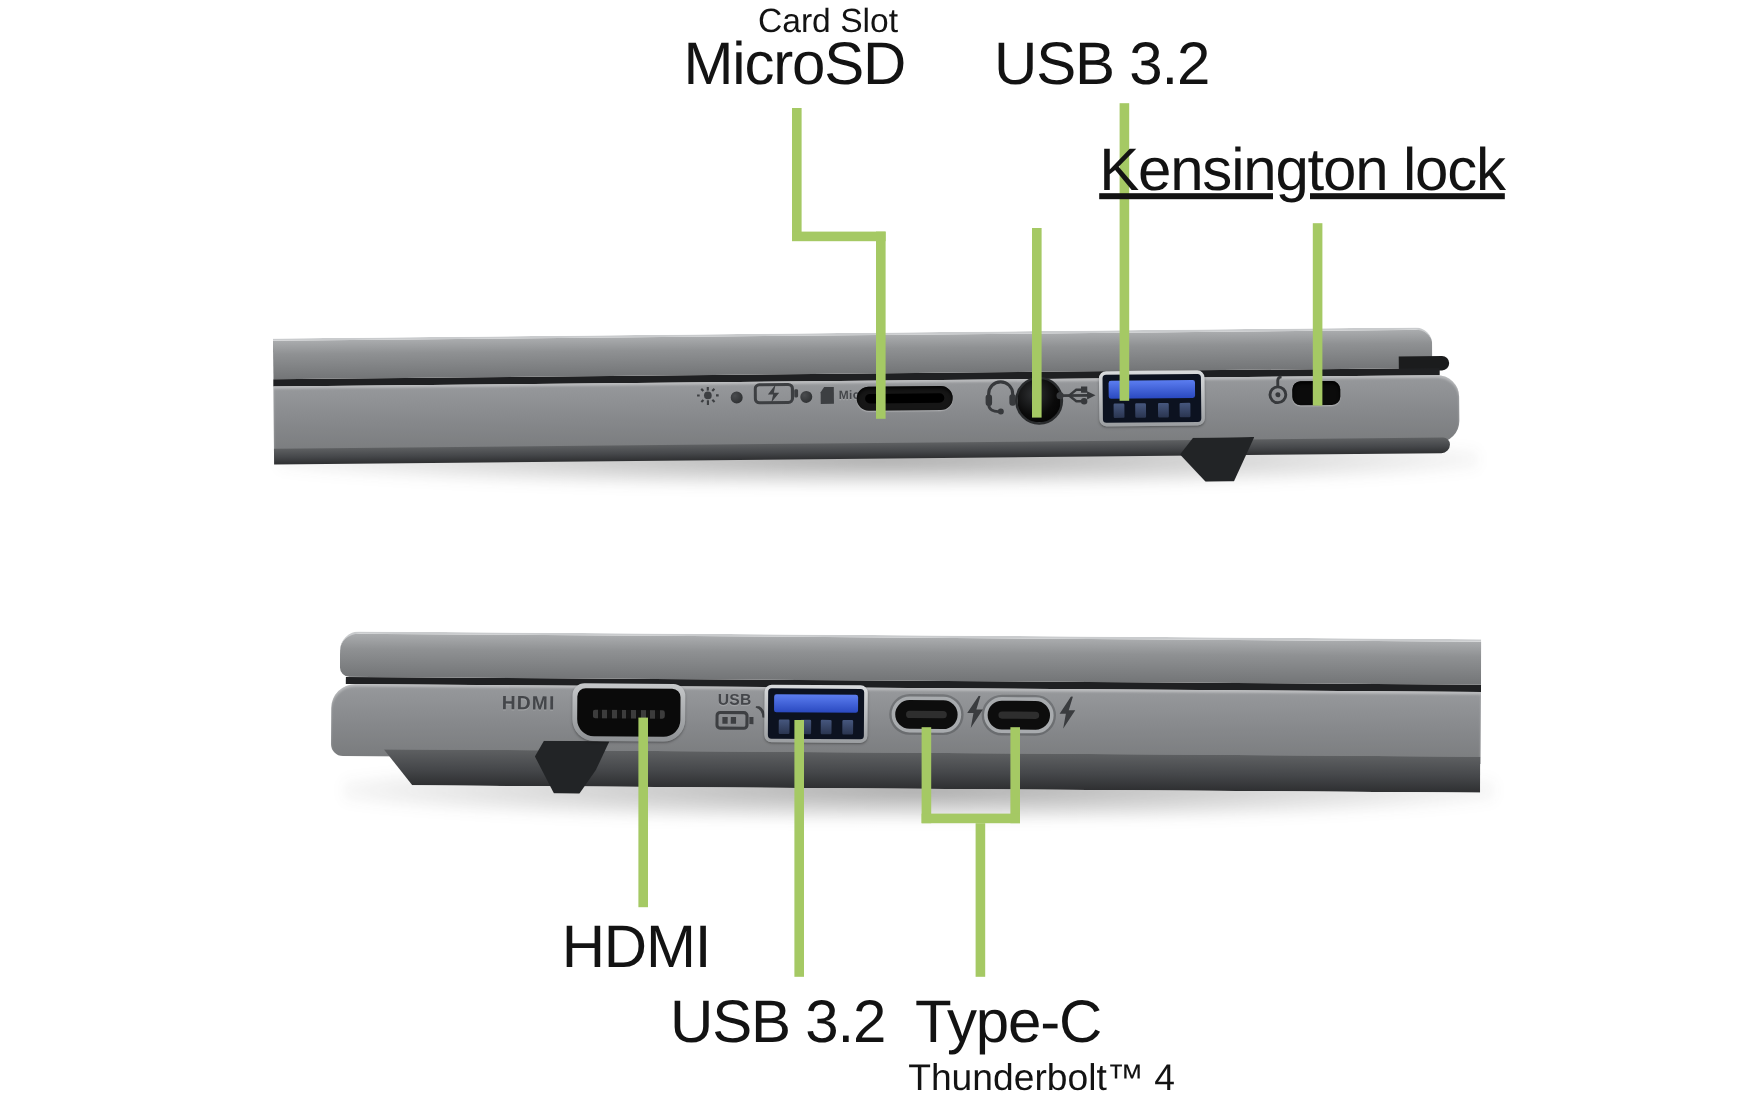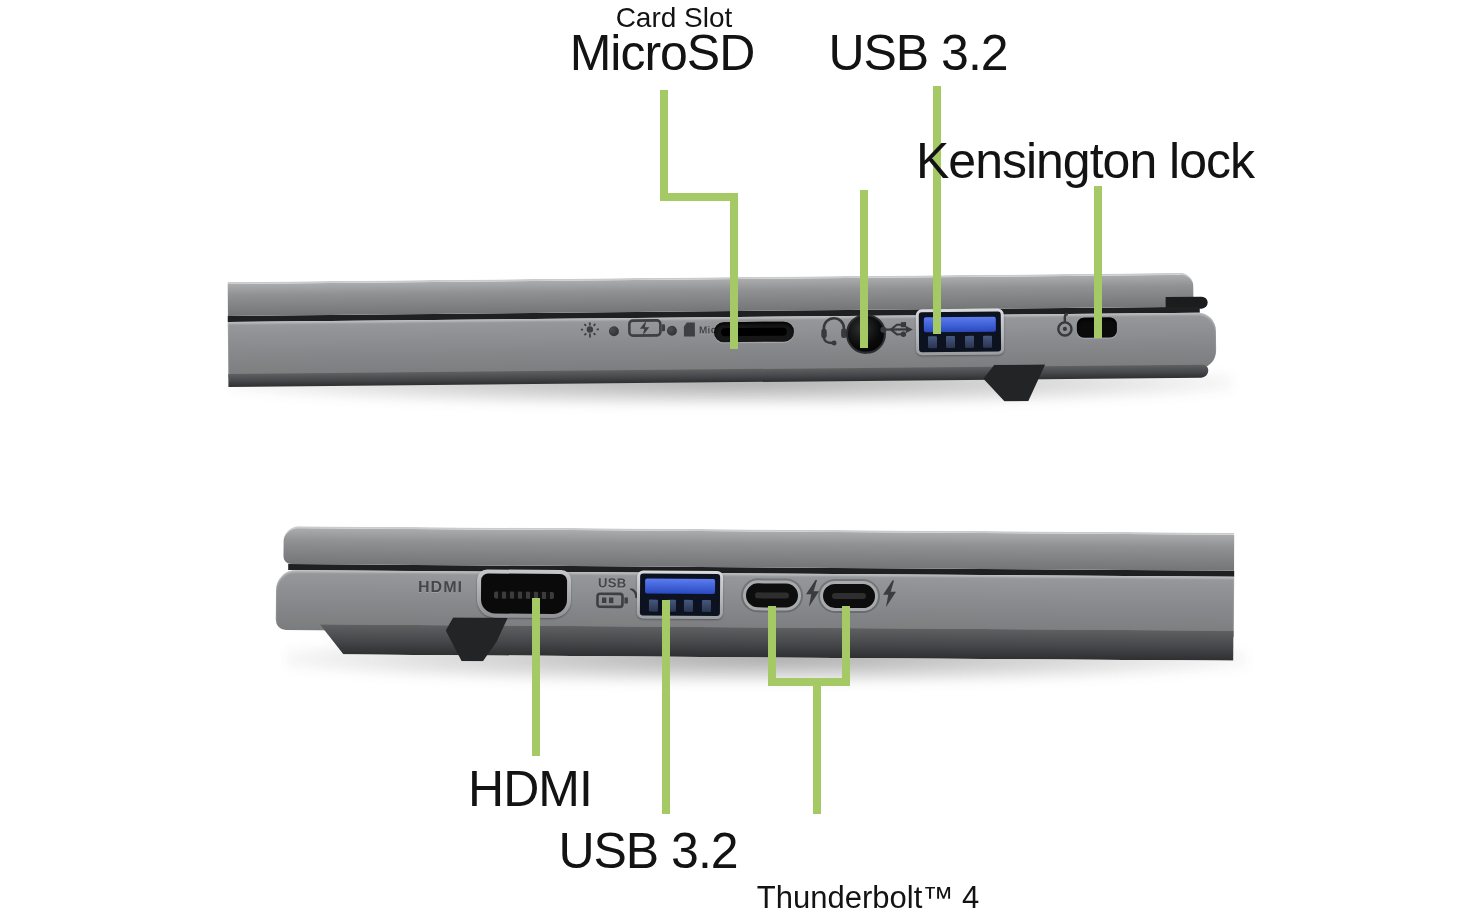--- a/index.html
+++ b/index.html
@@ -126,24 +126,24 @@
     <div class="kslot" style="left:849px;top:50px;width:40px;height:20px;"></div>
   </div>
 
   <div class="line" style="left:660px;top:90px;width:8px;height:110px;"></div>
   <div class="line" style="left:660px;top:193px;width:78px;height:8px;"></div>
   <div class="line" style="left:730px;top:193px;width:8px;height:156px;"></div>
   <div class="line" style="left:933px;top:86px;width:8px;height:248px;"></div>
   <div class="line" style="left:860px;top:190px;width:8px;height:158px;"></div>
   <div class="line" style="left:1094px;top:186px;width:8px;height:152px;"></div>
 
-  <div class="lbl-sm" style="left:674px;top:4px;">Card Slot</div>
+  <div class="lbl-sm" style="left:690px;top:4px;">Card Slot</div>
   <div class="lbl" style="left:662px;top:28px;">MicroSD</div>
   <div class="lbl" style="left:918px;top:28px;">USB 3.2</div>
-  <div class="lbl" style="left:1085px;top:136px;">Kensington lock</div>
+  <div class="lbl" style="left:1085px;top:116px;text-decoration:underline;">Kensington lock</div>
 
   <div class="shadow" style="left:286px;top:638px;width:960px;height:46px;"></div>
 
   <div class="laptop" style="left:276px;top:520px;width:958px;height:152px;transform:rotate(0.4deg);transform-origin:0 50%;">
     <div class="metal-lid" style="left:7px;top:6px;width:951px;height:36px;border-radius:16px 0 0 8px;"></div>
     <div class="gapline" style="left:12px;top:44px;width:946px;height:6px;"></div>
     <div class="metal-body" style="left:0;top:50px;width:958px;height:60px;border-radius:20px 0 0 10px;"></div>
     <div class="bottom-strip" style="left:16px;top:104px;width:942px;height:30px;clip-path:polygon(28px 0,100% 0,100% 100%,52px 100%);"></div>
     <div class="foot" style="left:170px;top:96px;width:62px;height:44px;clip-path:polygon(12% 0,100% 0,82% 55%,60% 100%,26% 100%,0 30%);"></div>
 
@@ -188,15 +188,16 @@
 
   <div class="line" style="left:532px;top:598px;width:8px;height:158px;"></div>
   <div class="line" style="left:662px;top:600px;width:8px;height:214px;"></div>
   <div class="line" style="left:768px;top:606px;width:8px;height:80px;"></div>
   <div class="line" style="left:842px;top:606px;width:8px;height:80px;"></div>
   <div class="line" style="left:768px;top:678px;width:82px;height:8px;"></div>
   <div class="line" style="left:813px;top:686px;width:8px;height:128px;"></div>
 
   <div class="lbl" style="left:530px;top:764px;">HDMI</div>
   <div class="lbl" style="left:648px;top:826px;">USB 3.2</div>
+  <div class="lbl" style="left:840px;top:826px;">Type-C</div>
   <div class="lbl-sub" style="left:868px;top:882px;text-align:right;">Thunderbolt™ 4</div>
 
 </div>
 
 </body></html>

